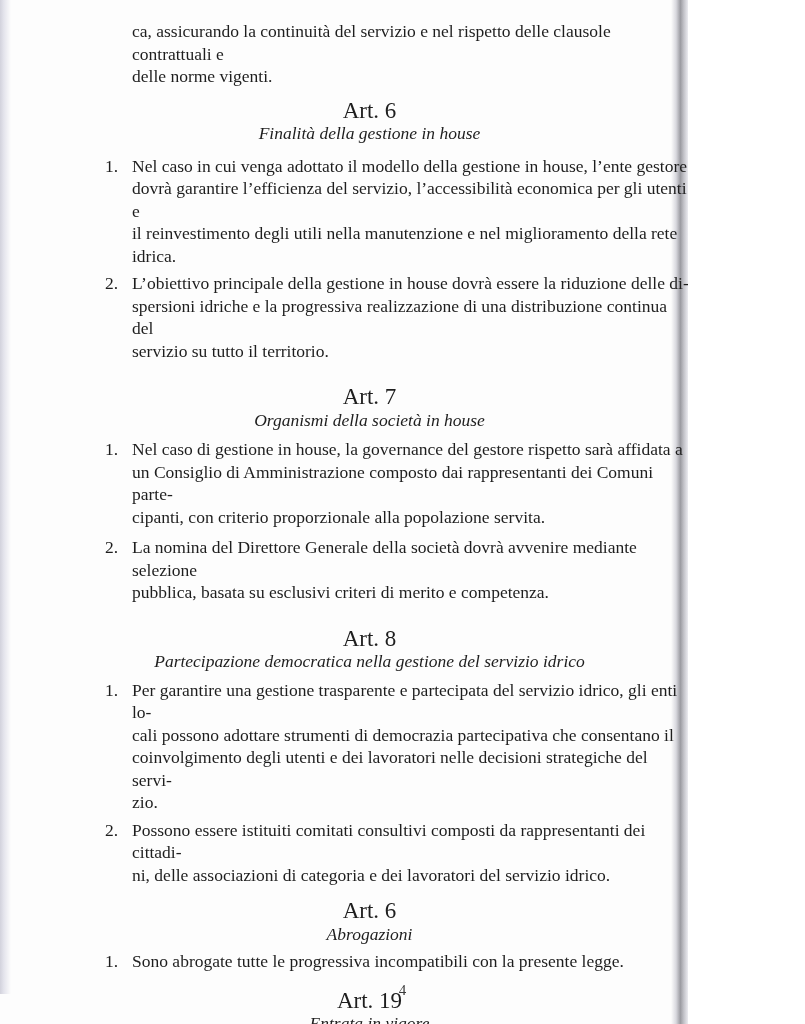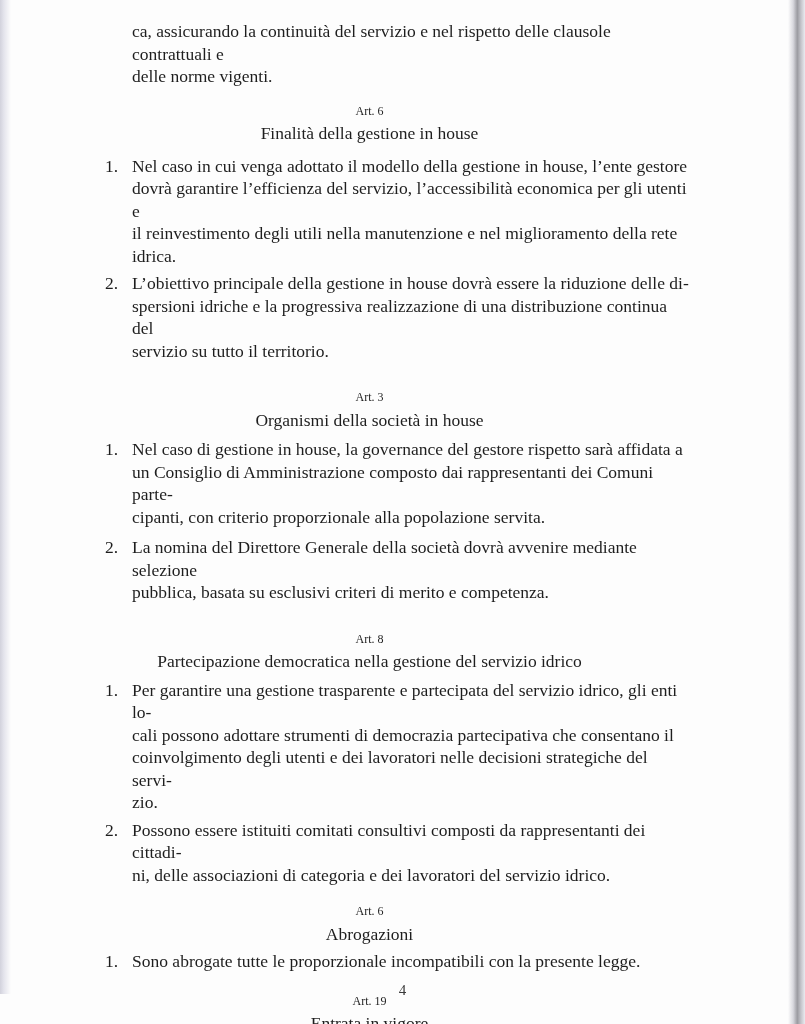--- a/index.html
+++ b/index.html
@@ -2,21 +2,21 @@
 <html><head>
 <meta charset="utf-8">
 <style>
   html, body {
     margin: 0;
     padding: 0;
     background: #ffffff;
   }
   .page {
     position: relative;
-    width: 805px;
+    width: 688px;
     height: 1024px;
     background: #fdfdfd;
     overflow: hidden;
     font-family: "Liberation Serif", "DejaVu Serif", serif;
     color: #1e1e1e;
   }
   
   .edge-left {
     position: absolute;
     left: 0; top: 0; bottom: 30px;
@@ -45,26 +45,27 @@
   .intro {
     margin: 0 0 0 27px;
     font-size: 17.5px;
     line-height: 22.5px;
     white-space: pre-line;
   }
   .article { }
   .article-head {
     text-align: center;
     transform: translateX(-28px);
-    font-size: 12px;
+    font-size: 23px;
     line-height: 22.5px;
   }
   .article-title {
     text-align: center;
     transform: translateX(-28px);
+    font-style: italic;
     font-size: 17.5px;
     line-height: 22.5px;
   }
   .item {
     display: flex;
     font-size: 17.5px;
     line-height: 22.5px;
   }
   .item .num {
     width: 27px;
@@ -121,21 +122,21 @@
       </div>
       <div class="item it-6-2">
         <span class="num">2.</span>
         <span class="text">L’obiettivo principale della gestione in house dovrà essere la riduzione delle di-
 spersioni idriche e la progressiva realizzazione di una distribuzione continua del
 servizio su tutto il territorio.</span>
       </div>
     </section>
 
     <section class="article sec-art7">
-      <div class="article-head">Art. 3</div>
+      <div class="article-head">Art. 7</div>
       <div class="article-title">Organismi della società in house</div>
       <div class="item it-7-1">
         <span class="num">1.</span>
         <span class="text">Nel caso di gestione in house, la governance del gestore rispetto sarà affidata a
 un Consiglio di Amministrazione composto dai rappresentanti dei Comuni parte-
 cipanti, con criterio proporzionale alla popolazione servita.</span>
       </div>
       <div class="item it-7-2">
         <span class="num">2.</span>
         <span class="text">La nomina del Direttore Generale della società dovrà avvenire mediante selezione
@@ -158,21 +159,21 @@
         <span class="text">Possono essere istituiti comitati consultivi composti da rappresentanti dei cittadi-
 ni, delle associazioni di categoria e dei lavoratori del servizio idrico.</span>
       </div>
     </section>
 
     <section class="article sec-art9">
       <div class="article-head">Art. 6</div>
       <div class="article-title">Abrogazioni</div>
       <div class="item it-9-1">
         <span class="num">1.</span>
-        <span class="text">Sono abrogate tutte le proporzionale incompatibili con la presente legge.</span>
+        <span class="text">Sono abrogate tutte le progressiva incompatibili con la presente legge.</span>
       </div>
     </section>
 
     <section class="article sec-art10">
       <div class="article-head">Art. 19</div>
       <div class="article-title">Entrata in vigore</div>
 
     </section>
 
   </div>

